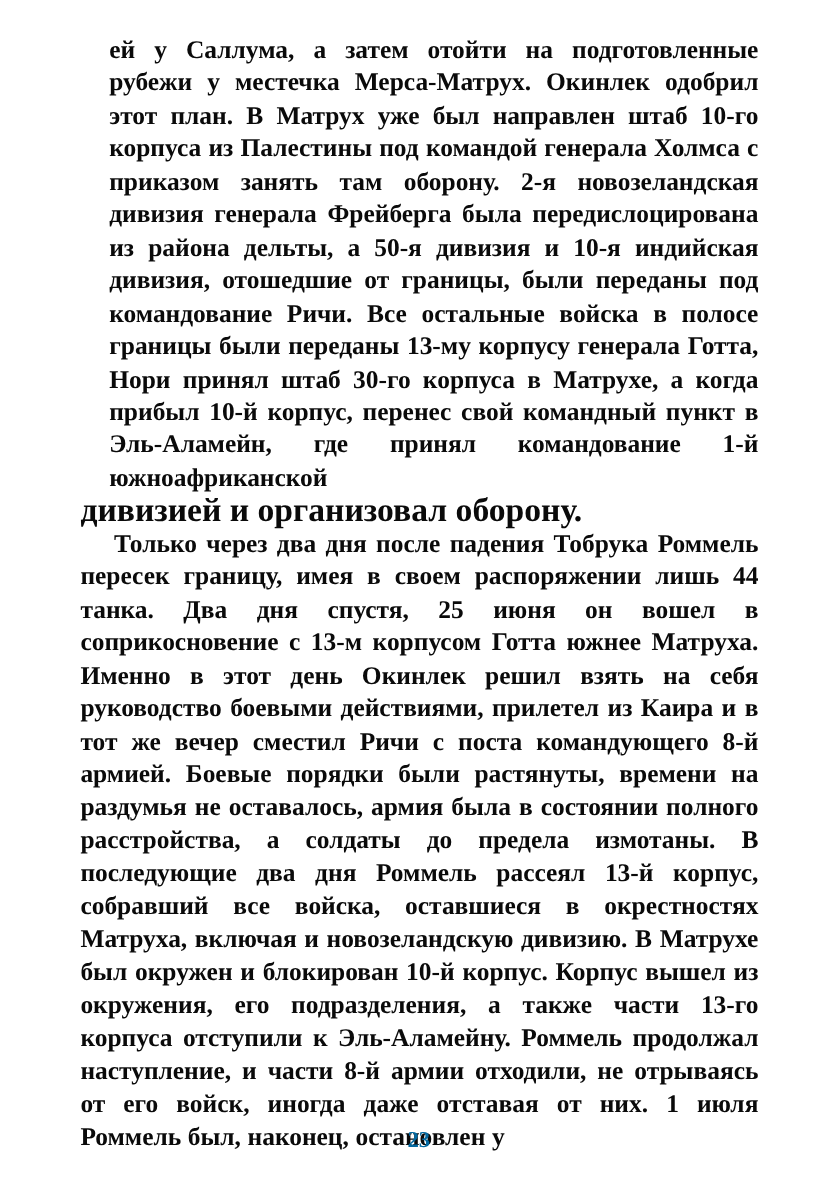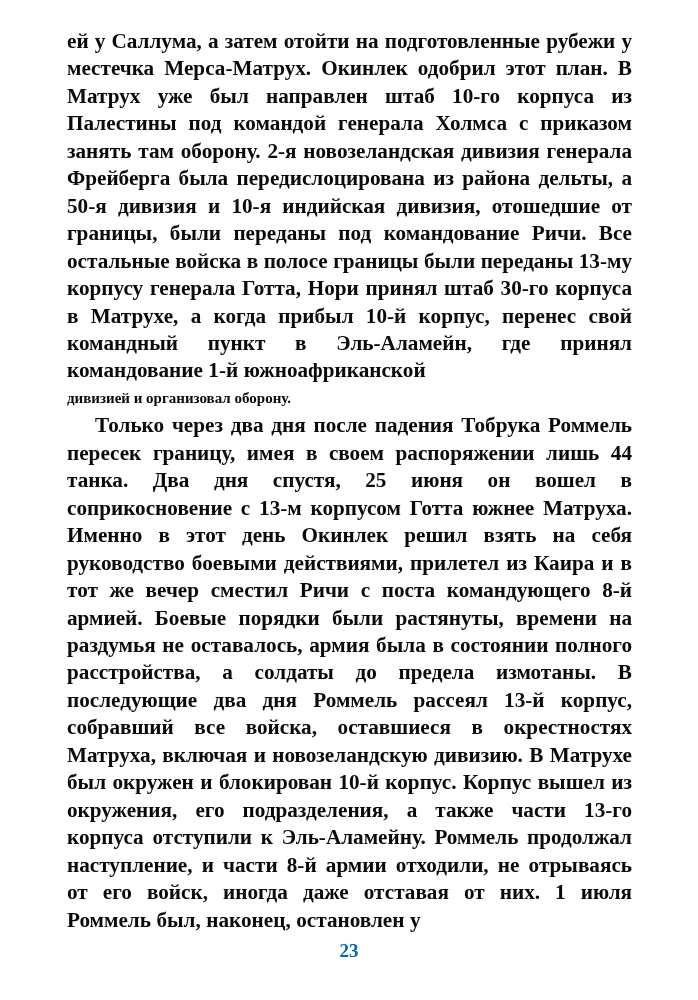--- a/index.html
+++ b/index.html
@@ -40,33 +40,34 @@
     font-size: 21.2px;
     line-height: 27.45px;
     color: #0a0a0a;
     letter-spacing: 0.0px;
     word-spacing: 0.2px;
     -webkit-font-smoothing: none;
   }
 
   .para.first {
     text-indent: 0;
+    margin-left: 24px;
   }
 
   .para.indent {
     text-indent: 28px;
   }
 
   
   .para-last-line {
     margin: 0;
     padding: 0;
     text-align: left;
     font-weight: 700;
-    font-size: 15px;
+    font-size: 28px;
     line-height: 27.45px;
     color: #0a0a0a;
   }
 
   #page-number {
     position: absolute;
     left: 0;
     top: 940px;
     width: 698px;
     text-align: center;

